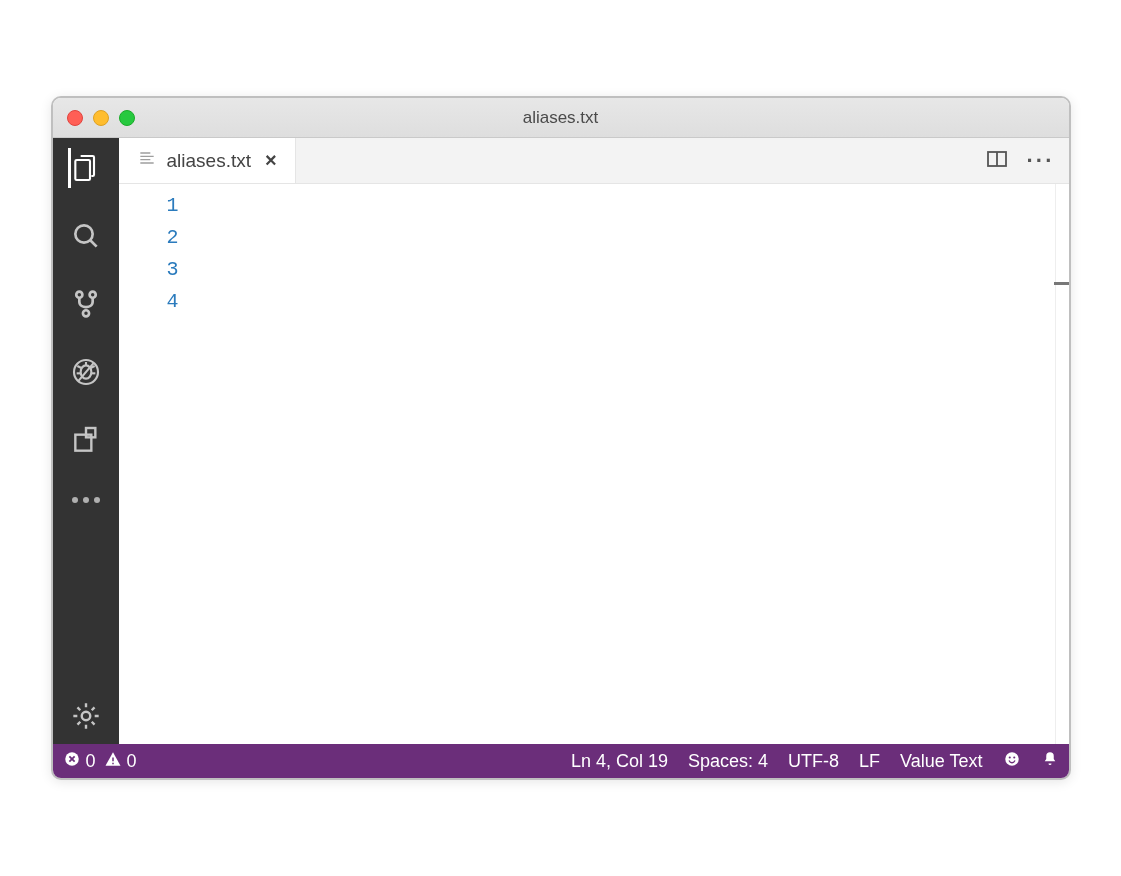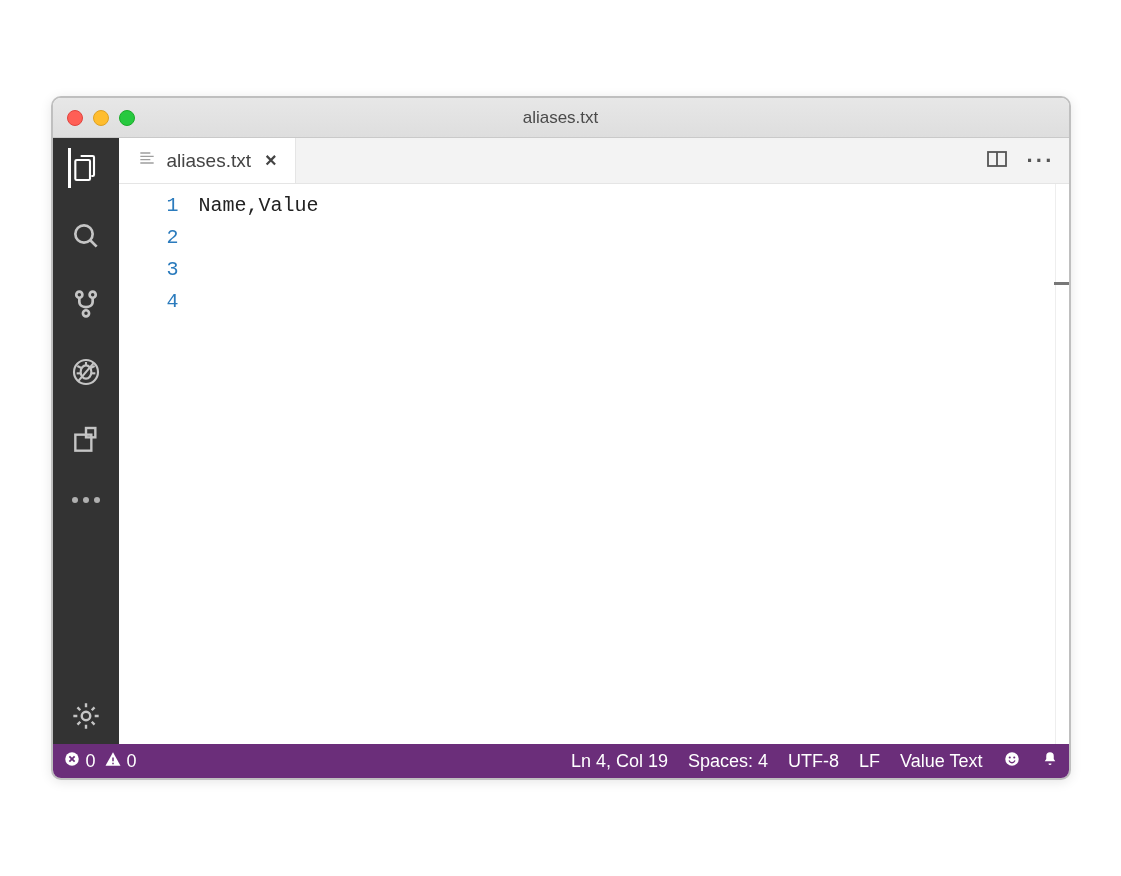--- a/index.html
+++ b/index.html
@@ -289,21 +289,20 @@
 
       <div class="code-area">
         <div class="gutter">
           <div>1</div>
           <div>2</div>
           <div>3</div>
           <div>4</div>
         </div>
         <div class="lines">
           <div class="current-line-bg" id="curline" style="top: 102px;"></div>
-          <div class="line">Name,Value</div>
         </div>
         <div class="minimap">
           <div class="marker" style="top:98px;"></div>
         </div>
       </div>
     </div>
   </div>
 
   <div class="statusbar">
     <div class="left">

